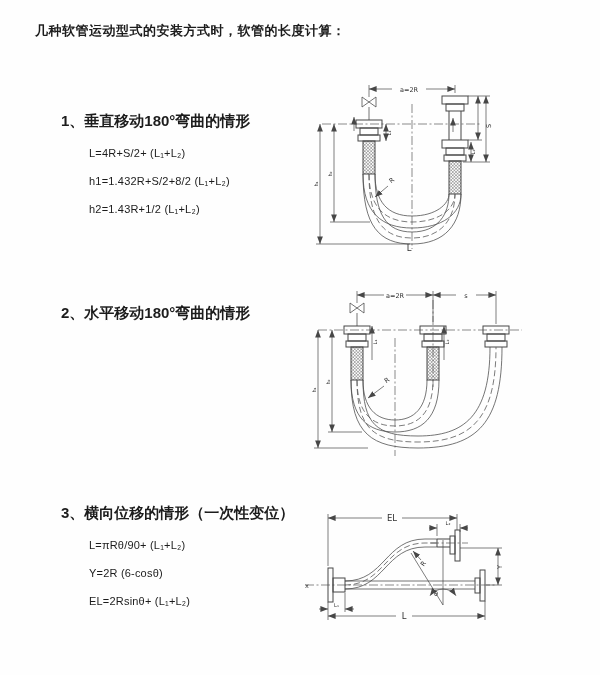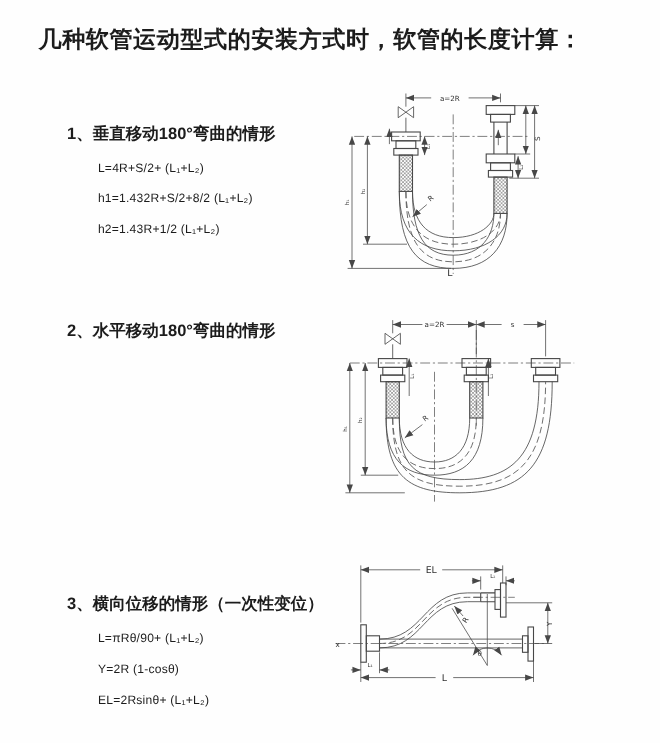--- a/index.html
+++ b/index.html
@@ -1,22 +1,22 @@
 <!DOCTYPE html>
 <html lang="zh"><head>
 <meta charset="utf-8">
 <style>
   html,body{margin:0;padding:0;}
   body{
     width:600px;height:675px;background:#fefefe;position:relative;overflow:hidden;
     font-family:"Liberation Sans","DejaVu Sans",sans-serif;color:#1c1c1c;
   }
-  .title{position:absolute;left:35px;top:22px;font-size:21px;font-weight:700;letter-spacing:.5px;white-space:nowrap;}
+  .title{position:absolute;left:35px;top:22px;font-size:13px;font-weight:700;letter-spacing:.5px;white-space:nowrap;}
   .section{position:absolute;left:46px;margin-left:15px;}
-  #sec1{top:112px}#sec2{top:291px}#sec3{top:540px}
+  #sec1{top:112px}#sec2{top:304px}#sec3{top:504px}
   .heading{font-size:15px;font-weight:700;white-space:nowrap;}
   .formulas{margin:8px 0 0 28px;}
   .formula{font-size:11px;line-height:28px;font-weight:400;white-space:nowrap;letter-spacing:.2px;}
   svg{position:absolute;}
   #d1{left:312px;top:76px}#d2{left:310px;top:282px}#d3{left:300px;top:506px}
   .ln{fill:none;stroke:#474747;stroke-width:1;}
   .thin{stroke-width:.75;}
   .dim{fill:none;stroke:#474747;stroke-width:.7;}
   .cl{fill:none;stroke:#5a5a5a;stroke-width:.7;stroke-dasharray:9 2.5 2 2.5;}
   .hd{fill:none;stroke:#5a5a5a;stroke-width:.8;stroke-dasharray:6 3;}
@@ -40,21 +40,21 @@
 </div>
 
 <div class="section" id="sec2">
   <div class="heading">2、水平移动180°弯曲的情形</div>
 </div>
 
 <div class="section" id="sec3">
   <div class="heading">3、横向位移的情形（一次性变位）</div>
   <div class="formulas">
     <div class="formula">L=πRθ/90+ (L₁+L₂)</div>
-    <div class="formula">Y=2R (1-cosθ)</div>
+    <div class="formula">Y=2R (6-cosθ)</div>
     <div class="formula">EL=2Rsinθ+ (L₁+L₂)</div>
   </div>
 </div>
 
 <svg id="d1" width="275" height="180" viewBox="0 0 275 180">
   <defs>
     <marker id="ah1" viewBox="0 0 10 10" refX="9.5" refY="5" markerWidth="8" markerHeight="8" orient="auto-start-reverse" markerUnits="userSpaceOnUse">
       <path d="M0,1.4 L9.5,5 L0,8.6 z" fill="#474747"></path>
     </marker>
     <pattern id="bp1" width="3.2" height="3.2" patternUnits="userSpaceOnUse">

